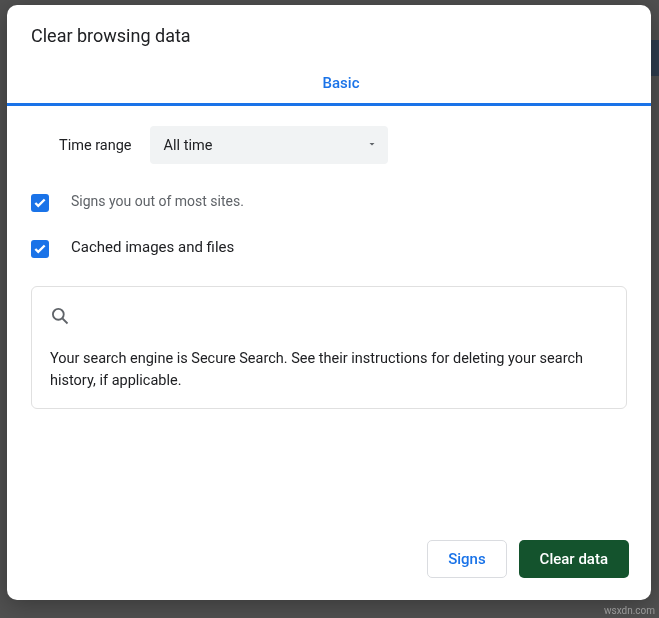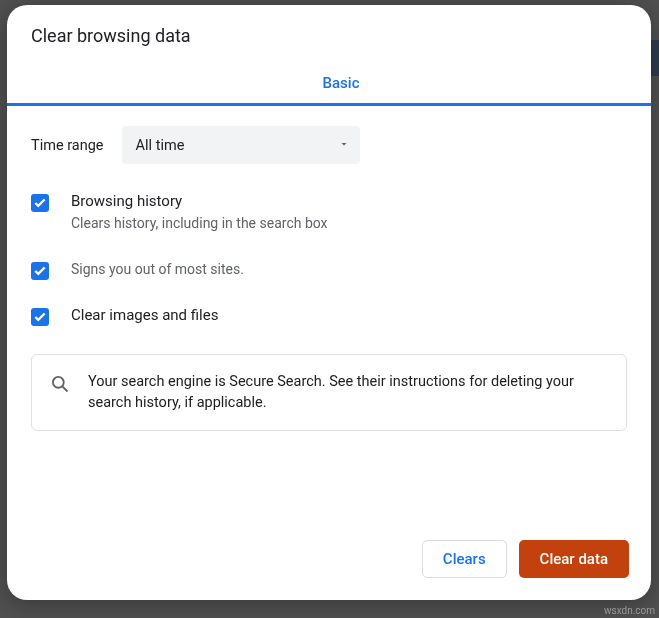--- a/index.html
+++ b/index.html
@@ -35,21 +35,21 @@
     font-size: 10px;
     color: #999;
     z-index: 10;
   }
   .dialog {
     position: absolute;
     left: 7px; top: 5px;
     width: 644px;
     height: 595px;
     background: #fff;
-    border-radius: 20px;
+    border-radius: 10px;
     box-shadow: 0 4px 24px rgba(0,0,0,0.3);
     display: flex;
     flex-direction: column;
   }
   .dlg-title {
     font-size: 18px;
     color: #202124;
     padding: 20px 24px 18px 24px;
   }
   .tabs {
@@ -85,20 +85,21 @@
   .row-time {
     display: flex;
     align-items: center;
     gap: 18px;
     margin-bottom: 28px;
     margin-top: 4px;
   }
   .time-label {
     font-size: 14.5px;
     color: #202124;
+    margin-left: 28px;
   }
   .select {
     display: flex;
     align-items: center;
     height: 38px;
     width: 238px;
     background: #f1f3f4;
     border-radius: 4px;
     padding: 0 10px 0 14px;
     font-size: 14.5px;
@@ -135,20 +136,21 @@
     line-height: 1.4;
   }
   .info-box {
     display: flex;
     gap: 18px;
     border: 1px solid #e0e0e0;
     border-radius: 6px;
     padding: 16px 18px;
     align-items: flex-start;
     margin-top: 8px;
+    flex-direction: column;
   }
   .search-ico { color:#5f6368; flex-shrink:0; margin-top:3px;}
   .info-txt {
     font-size: 14.5px;
     color: #202124;
     line-height: 1.5;
   }
   .footer {
     display: flex;
     justify-content: flex-end;
@@ -162,21 +164,21 @@
     border-radius: 5px;
     cursor: pointer;
     border: 1px solid transparent;
   }
   .btn-cancel {
     background: #fff;
     color: #1a73e8;
     border: 1px solid #dadce0;
   }
   .btn-primary {
-    background: #c2410c;
+    background: #14532d;
     color: #fff;
   }
 </style>
 </head>
 <body>
 
 <div class="bg-text">
   <div class="bg-blue"></div>
 </div>
 <div class="backdrop"></div>
@@ -196,66 +198,55 @@
       <div class="select">
         <span class="val">All time</span>
         <span class="caret">
           <svg width="12" height="12" viewBox="0 0 24 24" fill="currentColor">
               <path d="M7 10l5 5 5-5z"></path>
             </svg>
         </span>
       </div>
     </div>
 
+
     <div class="opt">
       <div class="cb">
         <svg width="14" height="14" viewBox="0 0 24 24" fill="none" stroke="#fff" stroke-width="4">
             <polyline points="4 12 9 17 20 6"></polyline>
           </svg>
       </div>
       <div class="opt-txt">
-        <div class="opt-title">Browsing history</div>
-        <div class="opt-sub">Clears history, including in the search box</div>
+        <div class="opt-sub">Signs you out of most sites.</div>
       </div>
     </div>
 
     <div class="opt">
       <div class="cb">
         <svg width="14" height="14" viewBox="0 0 24 24" fill="none" stroke="#fff" stroke-width="4">
             <polyline points="4 12 9 17 20 6"></polyline>
           </svg>
       </div>
       <div class="opt-txt">
-        <div class="opt-sub">Signs you out of most sites.</div>
-      </div>
-    </div>
-
-    <div class="opt">
-      <div class="cb">
-        <svg width="14" height="14" viewBox="0 0 24 24" fill="none" stroke="#fff" stroke-width="4">
-            <polyline points="4 12 9 17 20 6"></polyline>
-          </svg>
-      </div>
-      <div class="opt-txt">
-        <div class="opt-title">Clear images and files</div>
+        <div class="opt-title">Cached images and files</div>
       </div>
     </div>
 
     <div class="info-box">
       <span class="search-ico">
         <svg width="20" height="20" viewBox="0 0 24 24" fill="none" stroke="currentColor" stroke-width="2.2">
             <circle cx="10" cy="10" r="6.5"></circle>
             <line x1="15" y1="15" x2="21" y2="21"></line>
           </svg>
       </span>
       <div class="info-txt">Your search engine is Secure Search. See their instructions for deleting your search history, if applicable.</div>
     </div>
 
   </div>
 
   <div class="footer">
-    <div class="btn btn-cancel">Clears</div>
+    <div class="btn btn-cancel">Signs</div>
     <div class="btn btn-primary">Clear data</div>
   </div>
 
 </div>
 
 <div class="watermark">wsxdn.com</div>
 
 </body></html>

